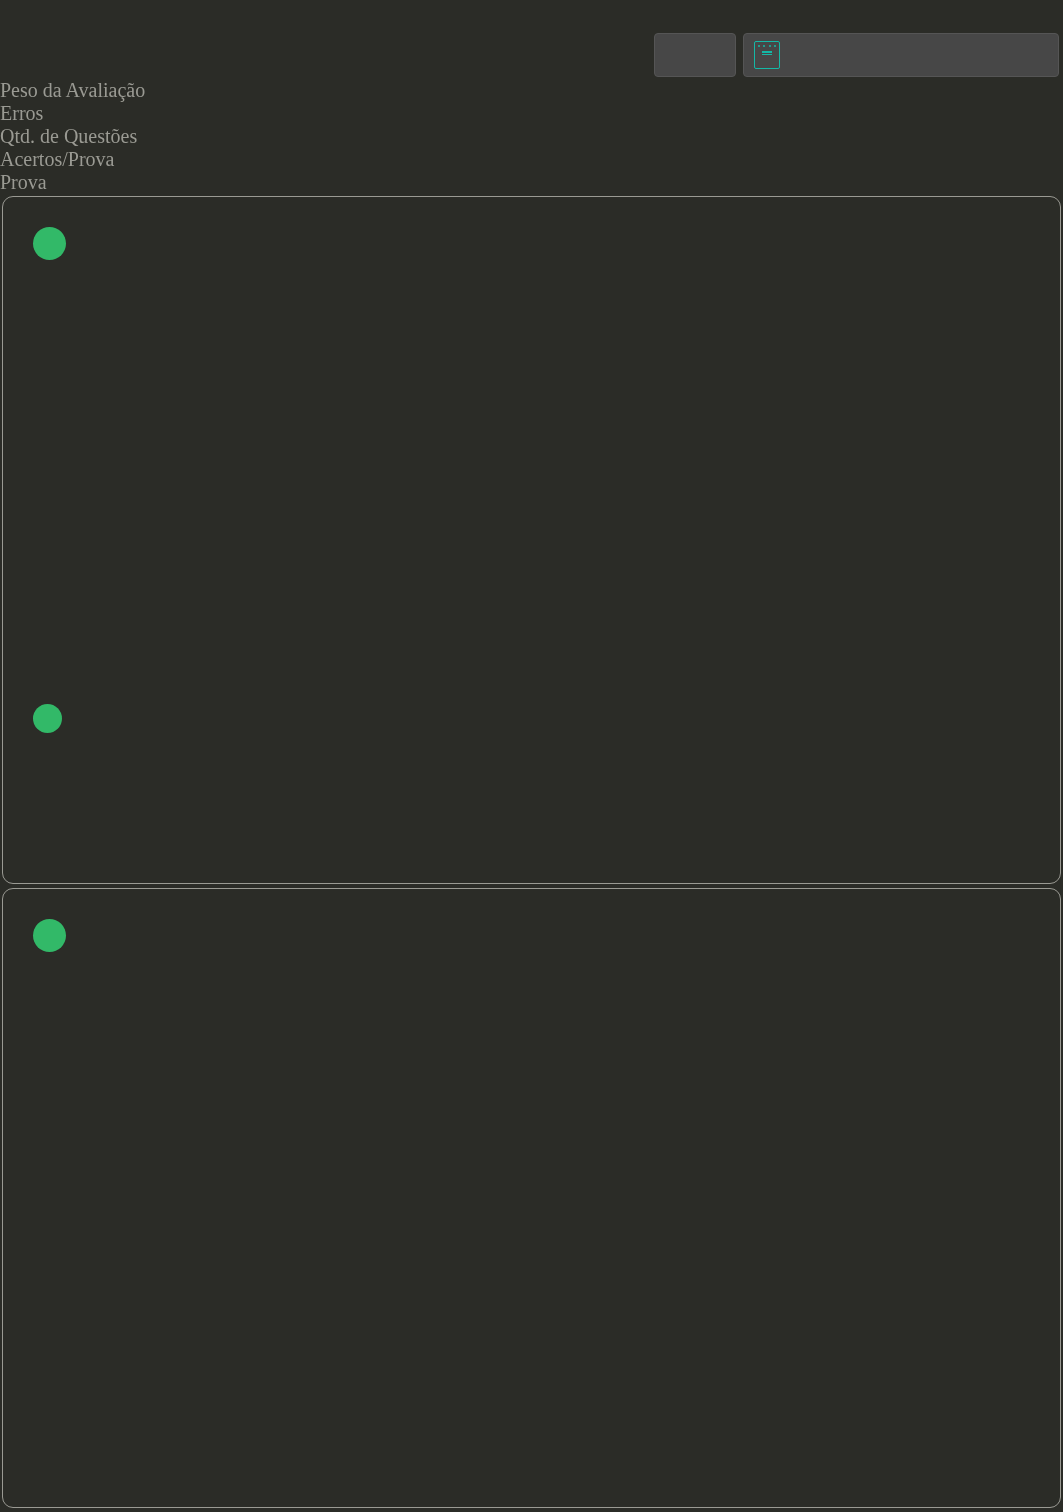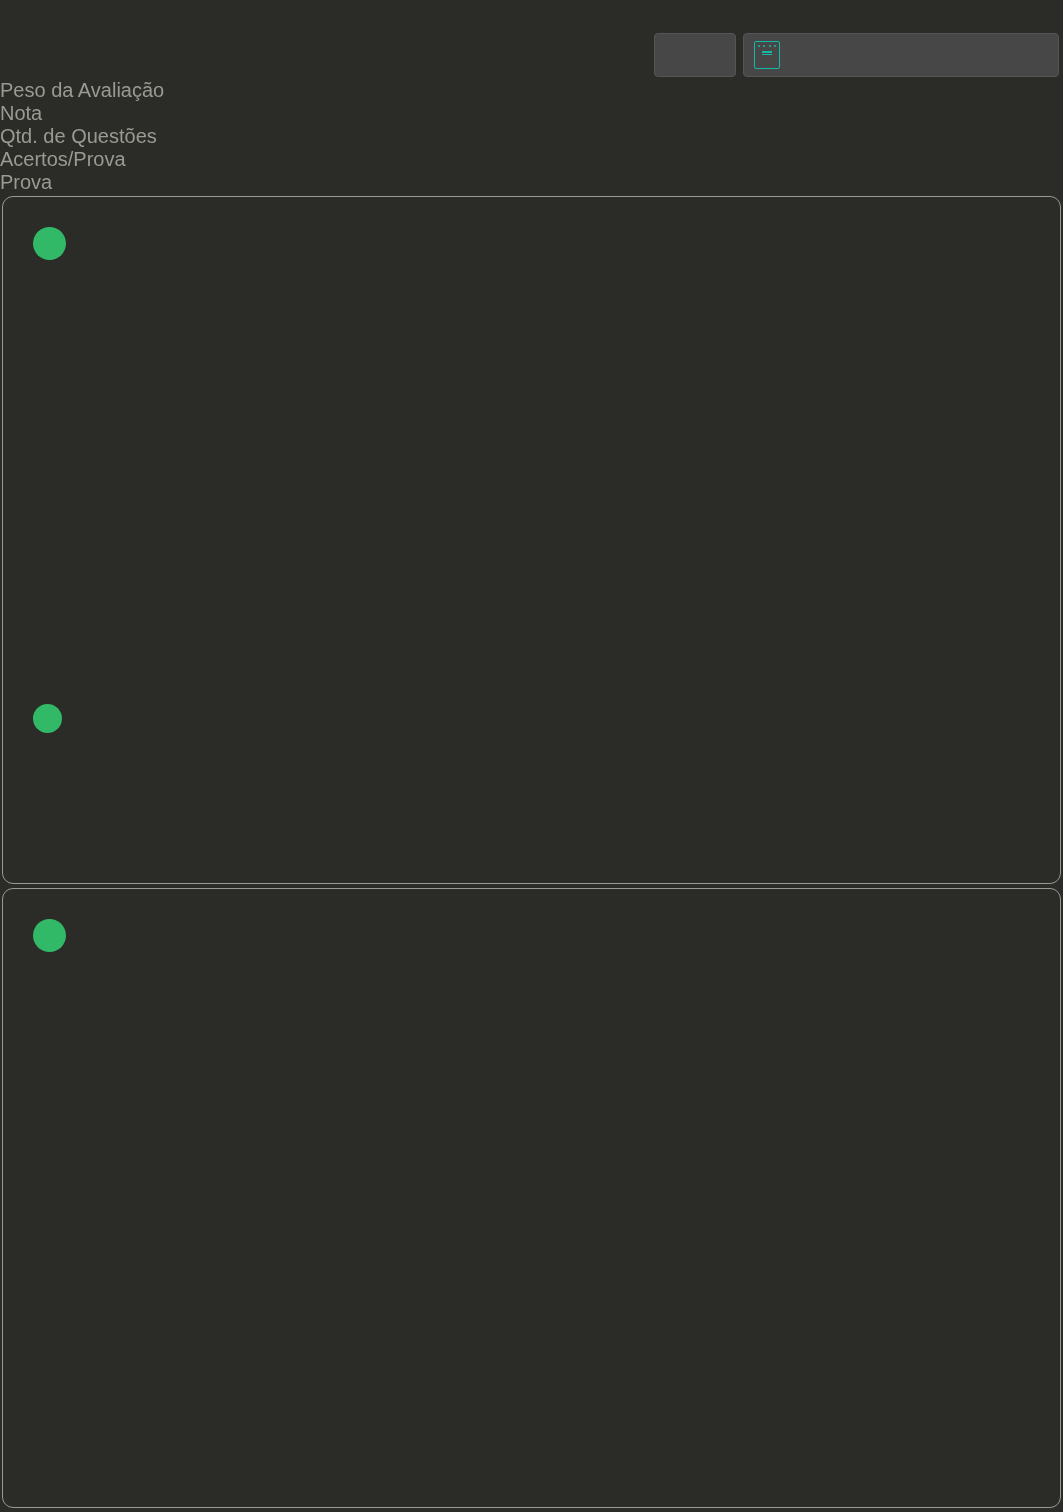--- a/index.html
+++ b/index.html
@@ -68,20 +68,21 @@
   }
 
   
   .labels{
     position:absolute;
     left:0;
     top:79px;
     color:#9a9a93;
     font-size:20px;
     line-height:23px;
+    font-family:Liberation Serif, serif;
   }
   .labels div{
     white-space:nowrap;
   }
 
   
   .panel{
     position:absolute;
     left:2px;
     right:2px;
@@ -123,21 +124,21 @@
           <span></span>
         </div>
       <div class="calc-line"></div>
       <div class="calc-line"></div>
     </div>
   </div>
 </div>
 
 <div class="labels">
   <div>Peso da Avaliação</div>
-  <div>Nota</div>
+  <div>Erros</div>
   <div>Qtd. de Questões</div>
   <div>Acertos/Prova</div>
   <div>Prova</div>
 </div>
 
 <div class="panel panel1">
   <div class="circle c1"></div>
   <div class="circle c2"></div>
 </div>
 

